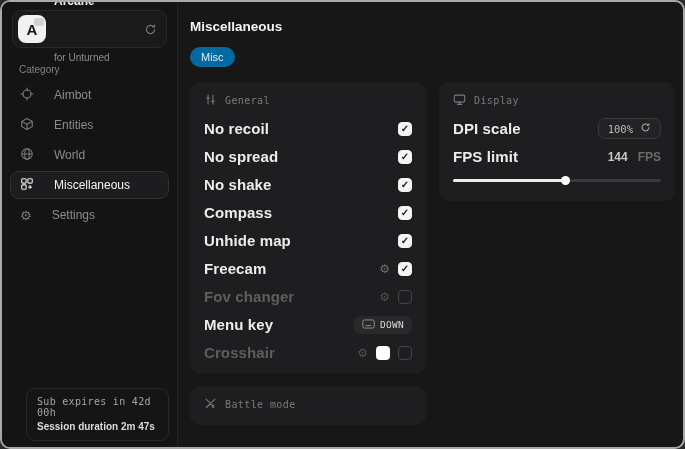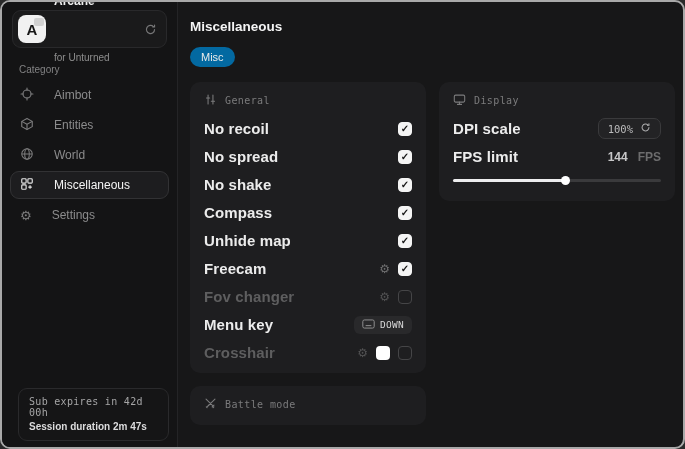--- a/index.html
+++ b/index.html
@@ -43,21 +43,21 @@
     display:flex; align-items:center; gap:20px; height:28px; padding:0 9px;
     border:1px solid transparent; border-radius:9px;
     color:#8c8c8d; font-size:12px; cursor:pointer;
   }
   .nav-item svg, .nav-item .uni{ color:#7c7c7d; }
   .nav-item.selected{ background:#1d1d1f; border-color:#323234; color:#f4f4f4; }
   .nav-item.selected svg{ color:#e8e8e8; }
   .uni{ font-family:"DejaVu Sans", sans-serif; font-size:13px; line-height:1; }
 
   .sub-card{
-    position:absolute; left:16px; right:8px; bottom:6px;
+    position:absolute; left:24px; right:8px; bottom:6px;
     border:1px solid #2a2a2c; border-radius:9px; background:#151516;
     padding:7px 10px 8px 10px;
   }
   .sub-line1{ font-family:"DejaVu Sans Mono", monospace; font-size:10px; color:#a6a6a7; letter-spacing:.3px; }
   .sub-line2{ margin-top:3px; font-size:10px; font-weight:bold; color:#dcdcdd; }
 
   
   .main{ flex:1; padding:17px 14px 0 12px; }
   .page-title{ font-size:13.5px; font-weight:bold; color:#f5f5f5; }
   .tab-pill{

